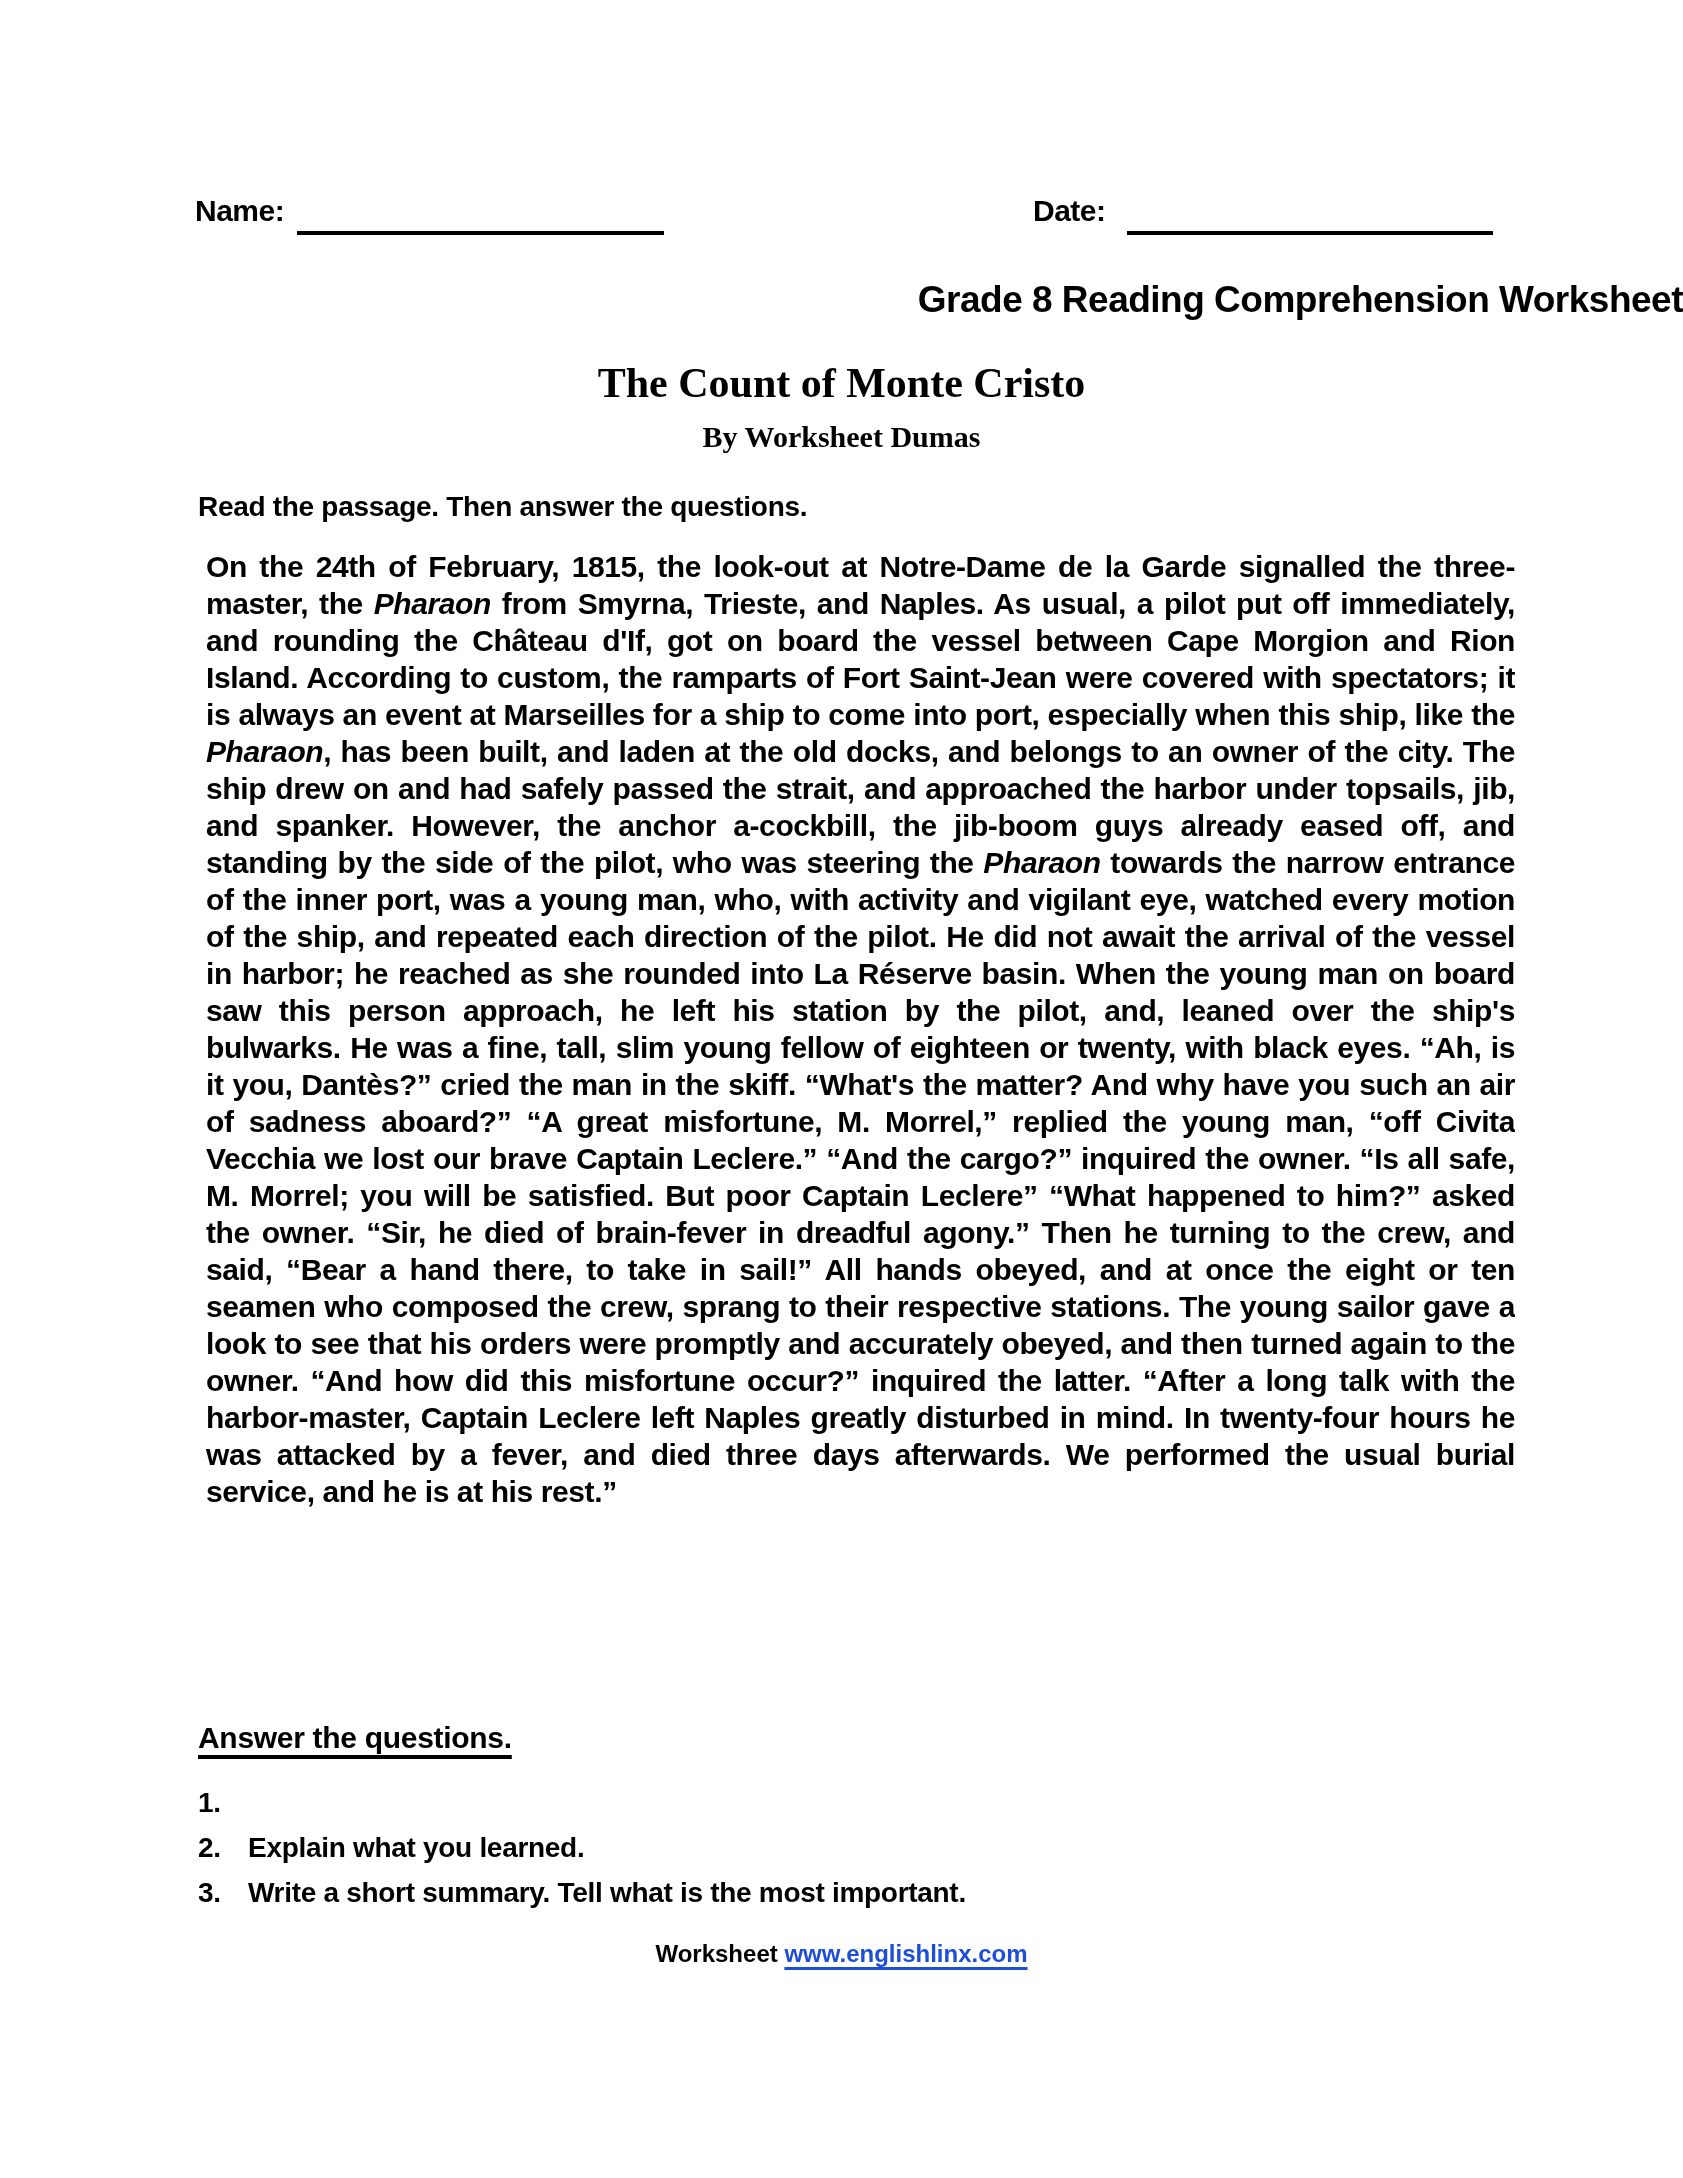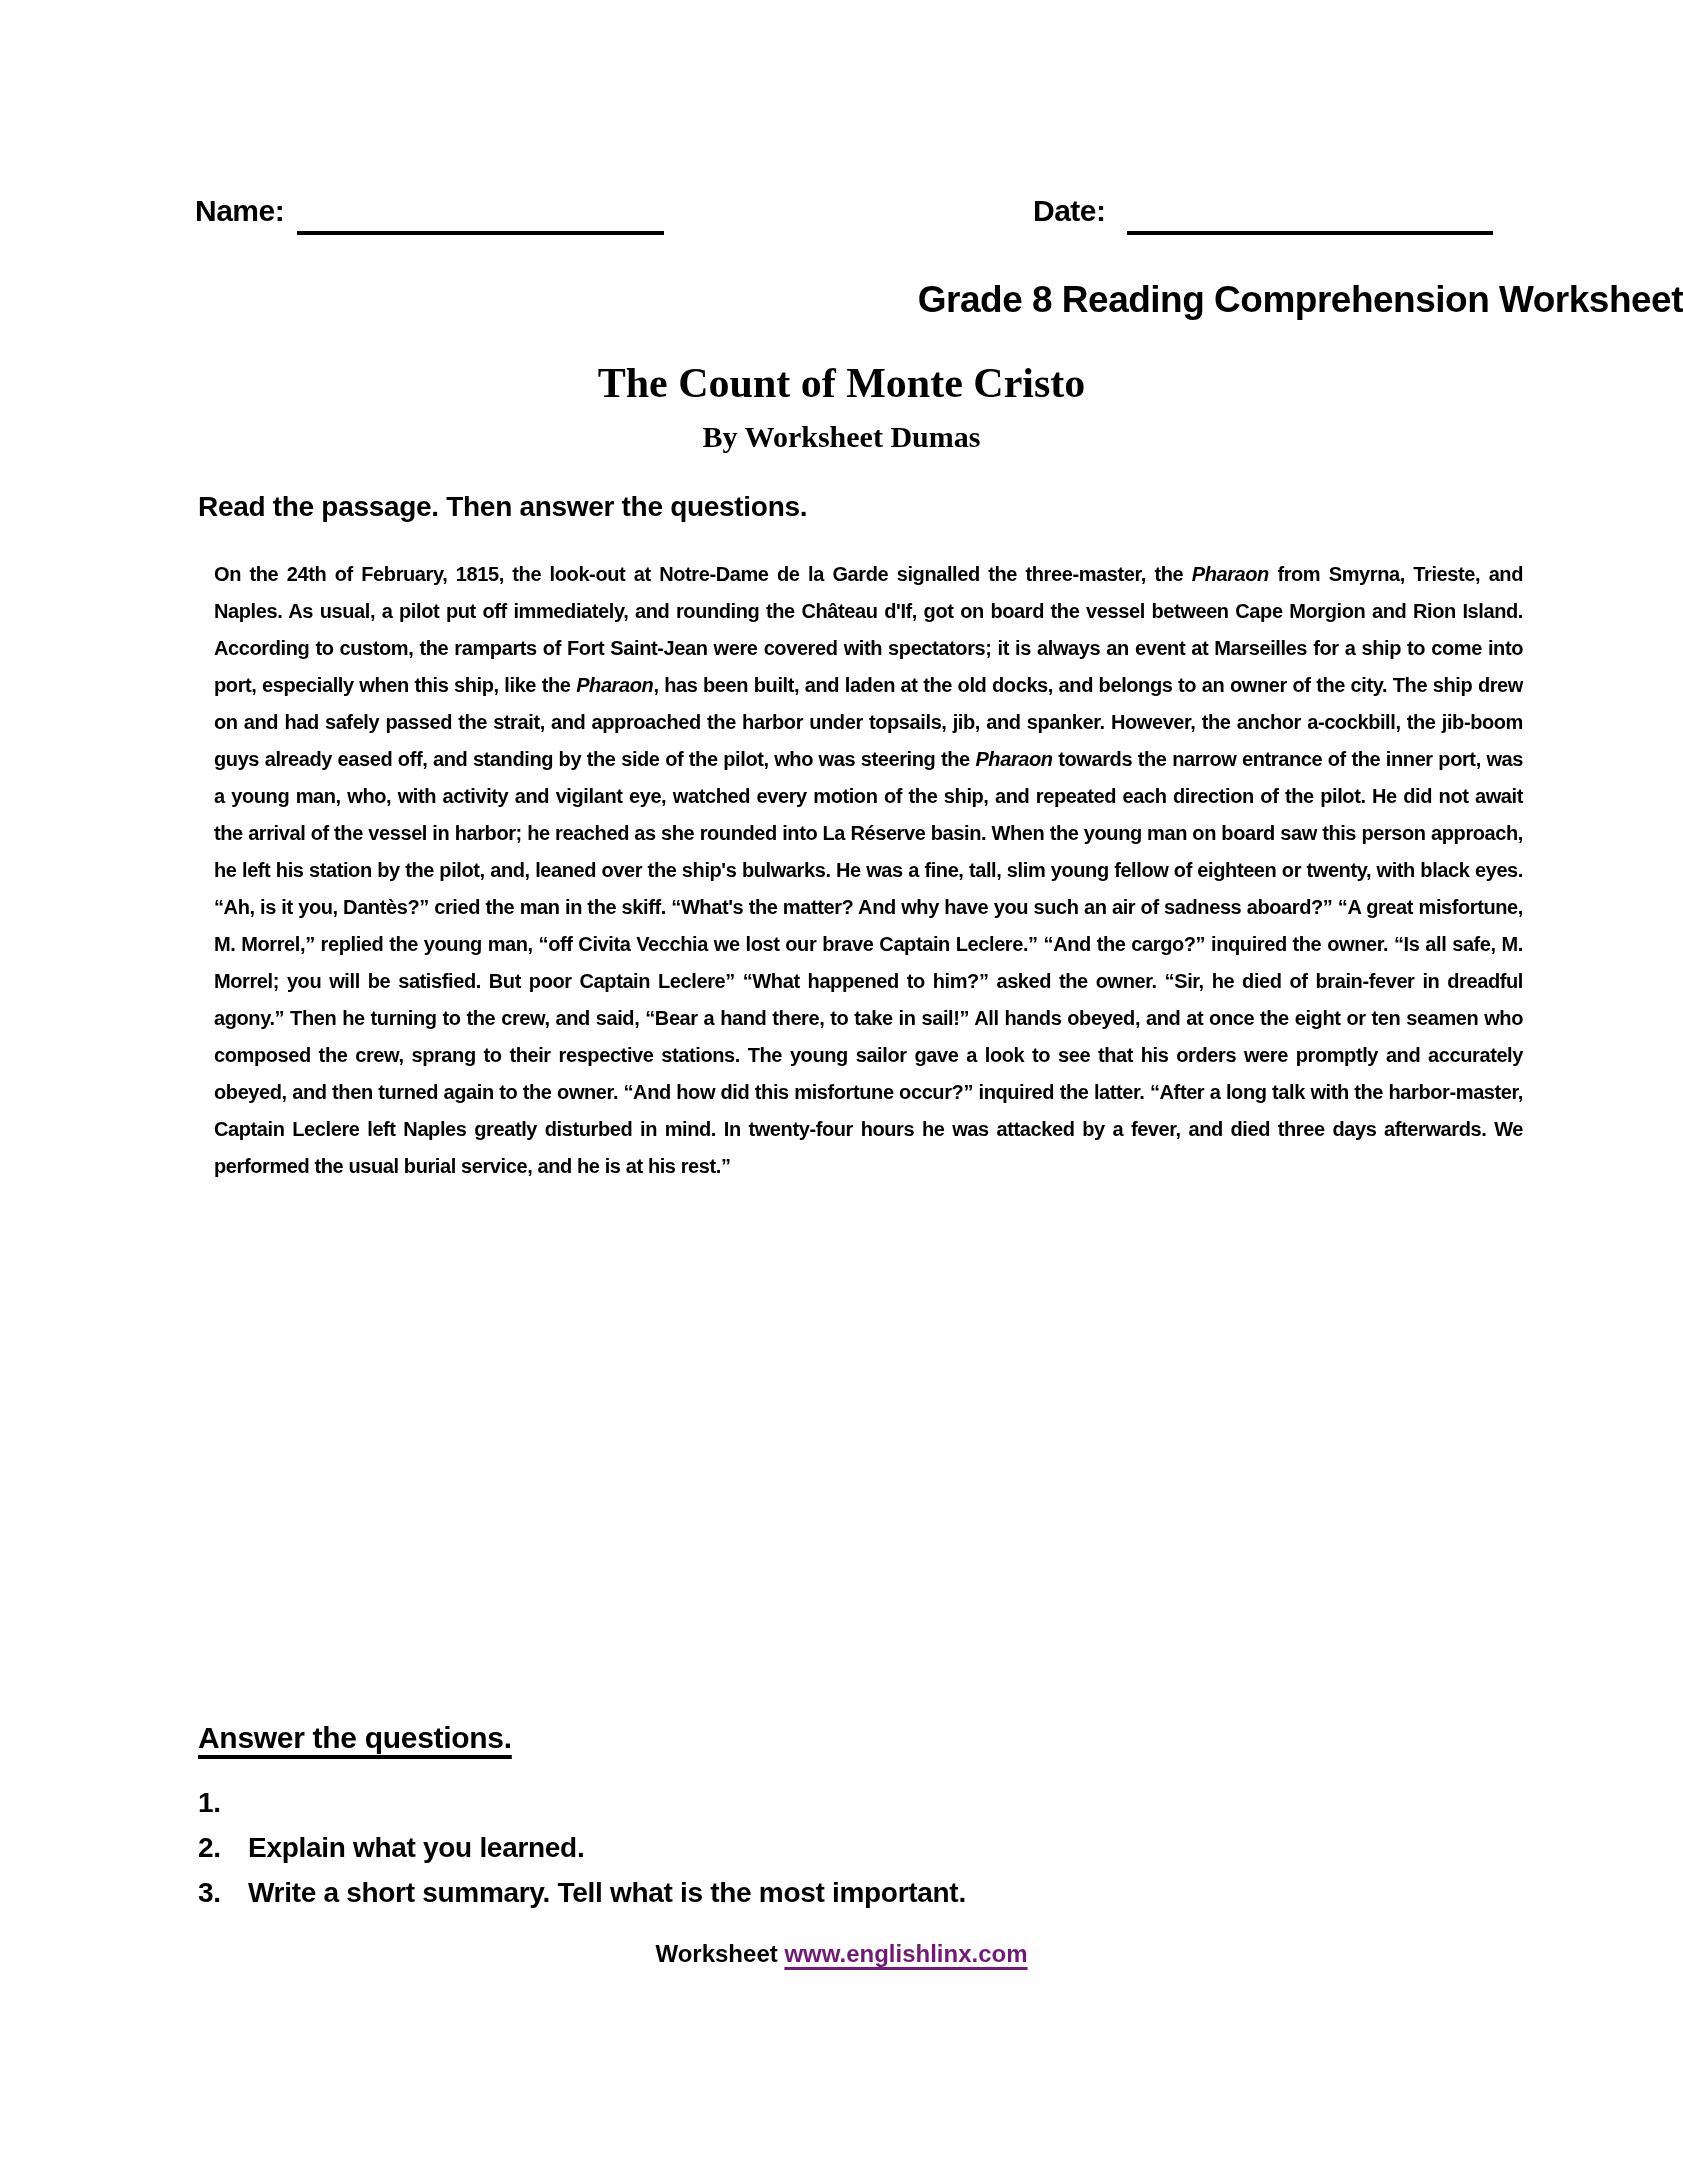--- a/index.html
+++ b/index.html
@@ -58,26 +58,26 @@
     font-size: 28px;
     font-weight: bold;
     letter-spacing: -0.3px;
     margin: 0;
   }
 
   .passage {
     left: 198px; top: 540px; width: 1309px;
     max-height: 1173px;
     overflow: hidden;
-    font-size: 20px;
+    font-size: 30px;
     font-weight: bold;
     letter-spacing: -0.4px;
     line-height: 37px;
     text-align: justify;
-    margin: 16px;
+    margin: 8px;
   }
   .passage i { font-style: italic; }
 
   .answer-heading {
     left: 198px; top: 1721px;
     font-size: 30px;
     font-weight: bold;
     letter-spacing: -0.3px;
     text-decoration: underline;
     text-decoration-thickness: 4px;
@@ -146,17 +146,17 @@
       <span class="qtext">Explain what you learned.</span>
     </li>
     <li>
       <span class="qnum">3.</span>
       <span class="qtext">Write a short summary. Tell what is the most important.</span>
     </li>
   </ol>
 
   <p class="abs footer">
     <span>Worksheet</span>
-    <a class="footer-link" style="color: #701a75;">www.englishlinx.com</a>
+    <a class="footer-link" style="color: #1d4ed8;">www.englishlinx.com</a>
   </p>
 
 </div>
 
 
 </body></html>

